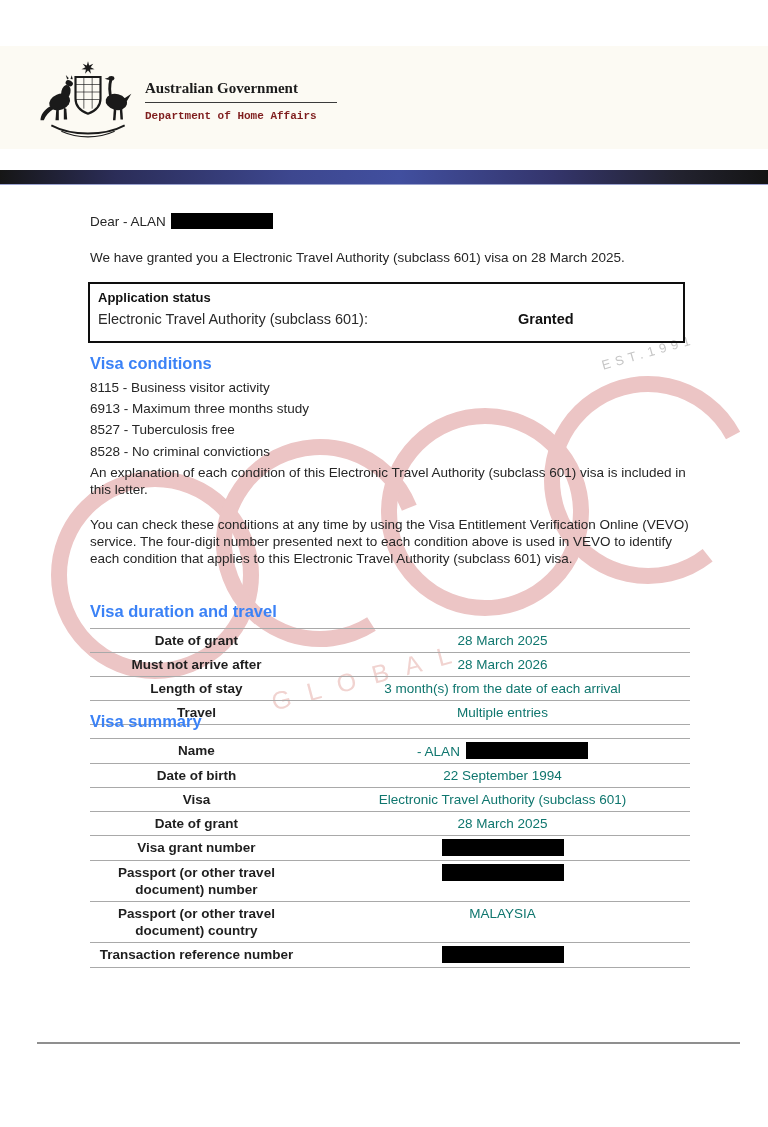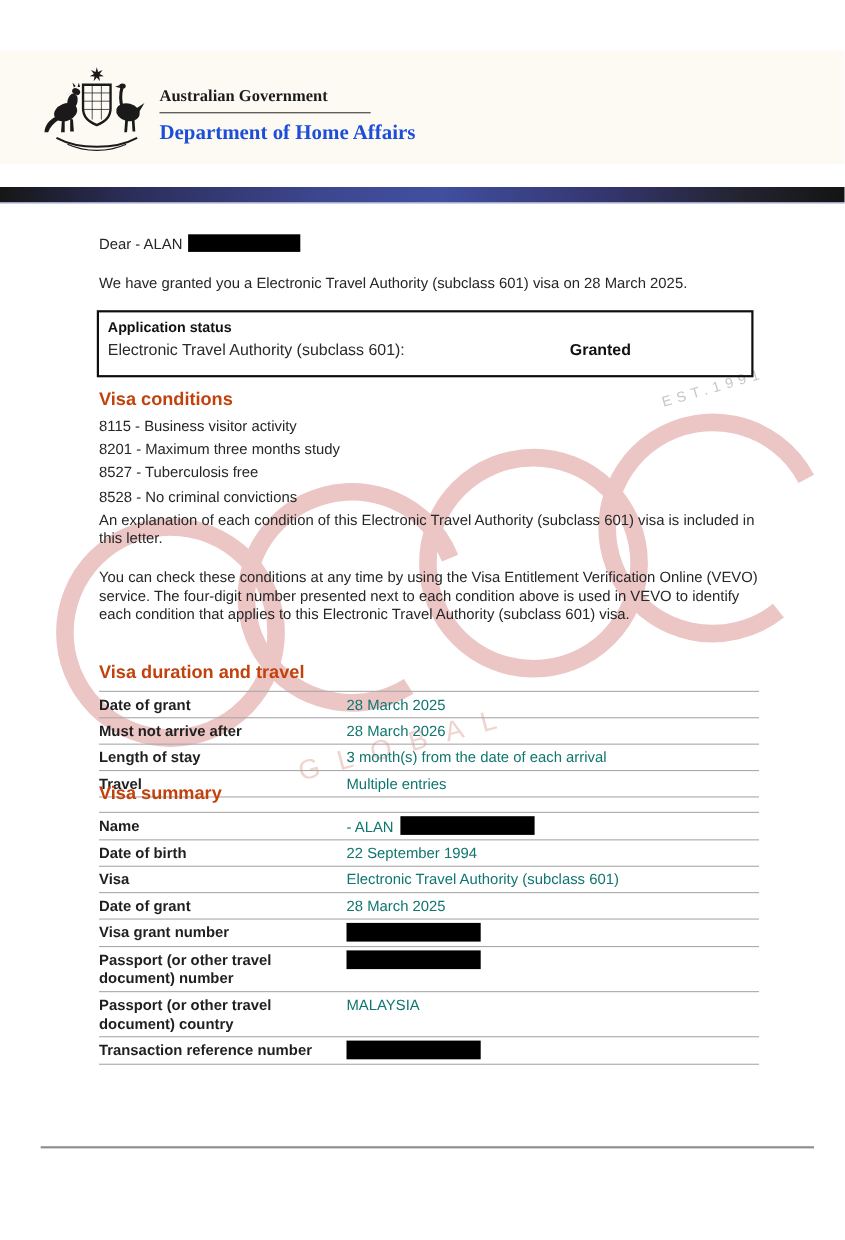--- a/index.html
+++ b/index.html
@@ -6,21 +6,21 @@
   .page{
     position:relative;width:768px;height:1127px;background:#ffffff;overflow:hidden;
     font-family:"Liberation Sans","DejaVu Sans",sans-serif;color:#262626;
   }
   
   .head-band{position:absolute;left:0;top:46px;width:768px;height:103px;background:#fcfaf3;}
   .crest{position:absolute;left:38px;top:58px;width:100px;height:88px;}
   .gov-block{position:absolute;left:145px;top:80px;width:260px;}
   .gov-name{font-family:"Liberation Serif","DejaVu Serif",serif;font-weight:bold;font-size:15px;color:#1c1c1c;}
   .gov-rule{width:192px;height:0;border-bottom:1.6px solid #3a3a3a;margin:5px 0 7px 0;}
-  .dept-name{font-family:Liberation Serif, serif;font-weight:bold;font-size:19px;color:#1d4ed8;}
+  .dept-name{font-family:Liberation Mono, monospace;font-weight:bold;font-size:11px;color:#7f1d1d;}
   .accent-bar{
     position:absolute;left:0;top:170px;width:768px;height:14px;
     background:linear-gradient(90deg,#161616 0%,#2b2d58 15%,#3d478f 38%,#414f9f 52%,#34356c 72%,#232330 88%,#141414 100%);
     border-bottom:1.5px solid #9aa2cf;
   }
   
   .wm-svg{position:absolute;left:0;top:0;z-index:1;}
   .wm-est{
     position:absolute;left:602px;top:358px;z-index:1;
     font-size:13px;letter-spacing:5px;color:#c6c6c6;font-weight:500;
@@ -36,23 +36,23 @@
   .redact{display:inline-block;background:#000;height:16px;vertical-align:text-bottom;}
   .redact.inline{width:102px;margin-left:5px;}
   .redact.cell{width:122px;height:17px;}
   .status-box{
     position:absolute;z-index:2;left:88px;top:282px;width:585px;height:49px;
     border:2.5px solid #0e0e0e;padding:4px 0 4px 8px;background:transparent;
   }
   .status-title{font-weight:bold;font-size:13px;line-height:19px;color:#111;}
   .status-row{position:relative;margin-top:4px;font-size:14.5px;color:#2a2a2a;}
   .status-granted{position:absolute;left:420px;top:0;font-weight:bold;color:#111;}
-  .sec-title{font-weight:bold;font-size:16.5px;color:#c2410c;line-height:19px;margin:0 0 7px 0;}
+  .sec-title{font-weight:bold;font-size:16.5px;color:#3b82f6;line-height:19px;margin:0 0 7px 0;}
   .cond-item{line-height:21.2px;}
-  .kv-table{border-bottom:1px solid #a9a9a9;}
+  .kv-table{border-bottom:1px solid #a9a9a9;text-align:center;}
   .kv-row{display:flex;border-top:1px solid #a9a9a9;padding:3px 0 3px 0;min-height:16px;}
   .kv-label{flex:0 0 225px;font-weight:bold;color:#1f1f1f;padding-right:12px;box-sizing:border-box;}
   .kv-value{flex:1;color:#0f766e;}
   .footer-rule{position:absolute;z-index:2;left:37px;top:1042px;width:703px;height:2px;background:#8f8f8f;}
 </style>
 </head>
 <body>
 
 <div class="page">
 
@@ -123,21 +123,21 @@
     <div class="status-row">
       <span>Electronic Travel Authority (subclass 601):</span>
       <span class="status-granted">Granted</span>
     </div>
   </div>
 
   <div class="content" style="top:354px;">
     <div class="sec-title" style="margin-bottom:4px;">Visa conditions</div>
     <div>
         <div class="cond-item">8115 - Business visitor activity</div>
-        <div class="cond-item">8201 - Maximum three months study</div>
+        <div class="cond-item">6913 - Maximum three months study</div>
         <div class="cond-item">8527 - Tuberculosis free</div>
         <div class="cond-item">8528 - No criminal convictions</div>
       </div>
   </div>
 
   <div class="content" style="top:464px;">An explanation of each condition of this Electronic Travel Authority (subclass 601) visa is included in this letter.</div>
 
   <div class="content" style="top:516px;">You can check these conditions at any time by using the Visa Entitlement Verification Online (VEVO) service. The four-digit number presented next to each condition above is used in VEVO to identify each condition that applies to this Electronic Travel Authority (subclass 601) visa.</div>
 
   <div class="content" style="top:602px;">

